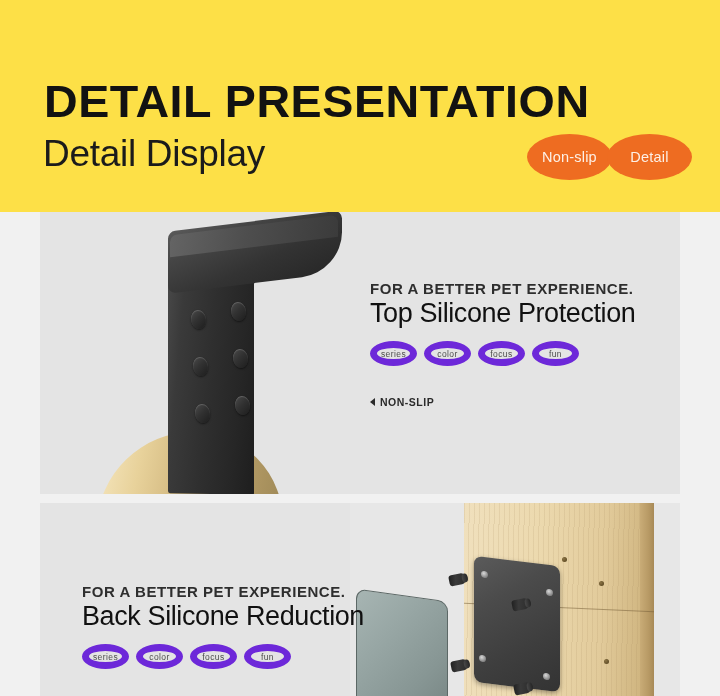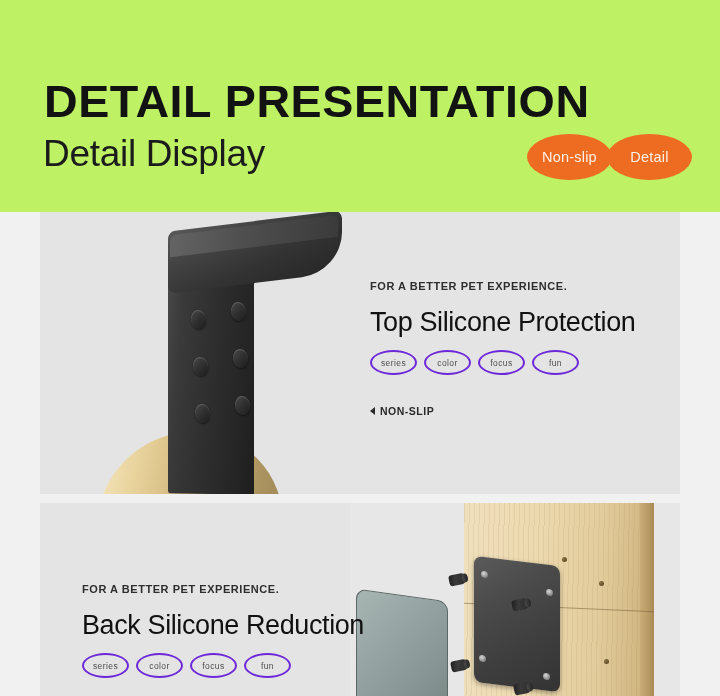--- a/index.html
+++ b/index.html
@@ -16,21 +16,21 @@
     position: relative;
     -webkit-font-smoothing: antialiased;
   }
 
   
   .header {
     position: absolute;
     left: 0; top: 0;
     width: 720px;
     height: 212px;
-    background: #bef264;
+    background: #fde047;
   }
 
   .title-main {
     position: absolute;
     left: 44px;
     top: 78px;
     font-size: 44px;
     line-height: 48px;
     font-weight: 900;
     letter-spacing: 0.5px;
@@ -89,47 +89,46 @@
   .panel-2 { top: 503px; height: 193px; }
 
   .panel-text {
     position: absolute;
     z-index: 5;
   }
   .panel-1 .panel-text { left: 330px; top: 68px; }
   .panel-2 .panel-text { left: 42px; top: 80px; }
 
   .eyebrow {
-    font-size: 11px;
+    font-size: 15px;
     font-weight: 700;
     letter-spacing: 0.55px;
     color: #2e2e2e;
     white-space: nowrap;
   }
 
   .headline {
-    margin-top: 14px;
     font-size: 27px;
     line-height: 32px;
     font-weight: 400;
     color: #111;
     letter-spacing: -0.4px;
     white-space: nowrap;
   }
 
   .tags {
     margin-top: 12px;
     display: flex;
     gap: 7px;
   }
 
   .tag {
     width: 47px;
     height: 25px;
-    border: 2px solid #6d28d9;
+    border: 7px solid #6d28d9;
     border-radius: 50%;
     display: flex;
     align-items: center;
     justify-content: center;
     font-size: 8.5px;
     letter-spacing: 0.4px;
     color: #4d4d4d;
     background: transparent;
   }
 

